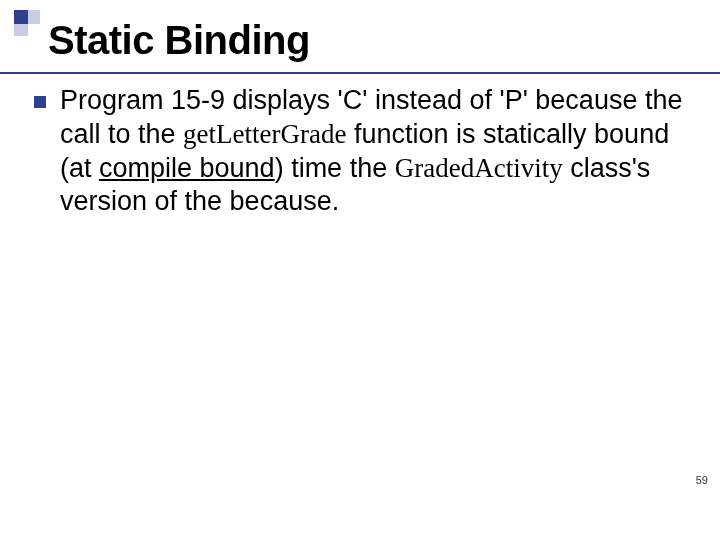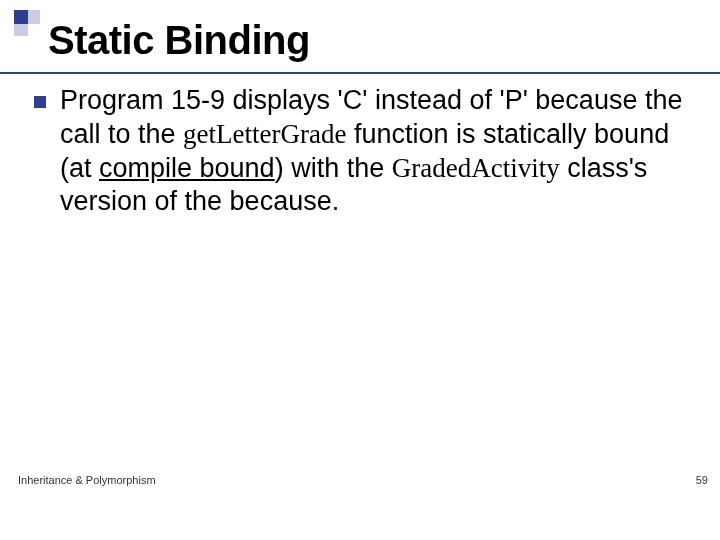--- a/index.html
+++ b/index.html
@@ -136,23 +136,22 @@
     <div class="accent-light2"></div>
   </div>
 
   <div class="title">Static Binding</div>
   <div class="rule"></div>
 
   <div class="body">
 
     <div class="l1">
       <span class="bullet"></span>
-      <span>Program 15-9 displays 'C' instead of 'P' because the call to the </span><span class="mono">getLetterGrade</span><span> function is statically bound (at </span><span class="ul">compile bound</span><span>) with the </span><span class="mono">GradedActivity</span><span> class's version of the because.</span>
+      <span>Program 15-9 displays 'C' instead of 'P' because the call to the </span><span class="mono">getLetterGrade</span><span> function is statically bound (at </span><span class="ul">compile bound</span><span>) time the </span><span class="mono">GradedActivity</span><span> class's version of the because.</span>
     </div>
 
 
 
   </div>
 
-  <div class="footer-left">Inheritance &amp; Polymorphism</div>
   <div class="footer-right">59</div>
 
 </div>
 
 </body></html>

